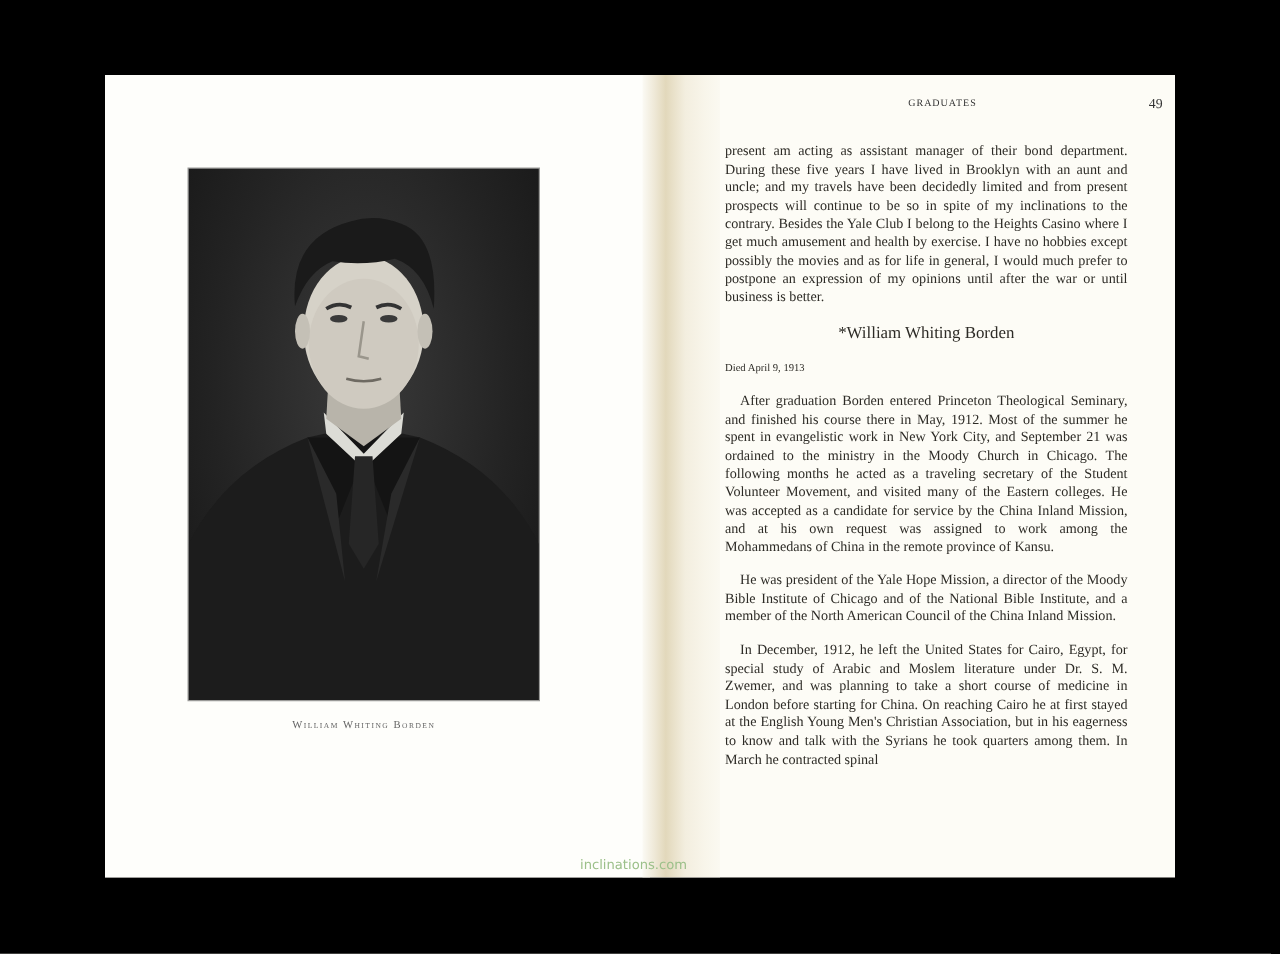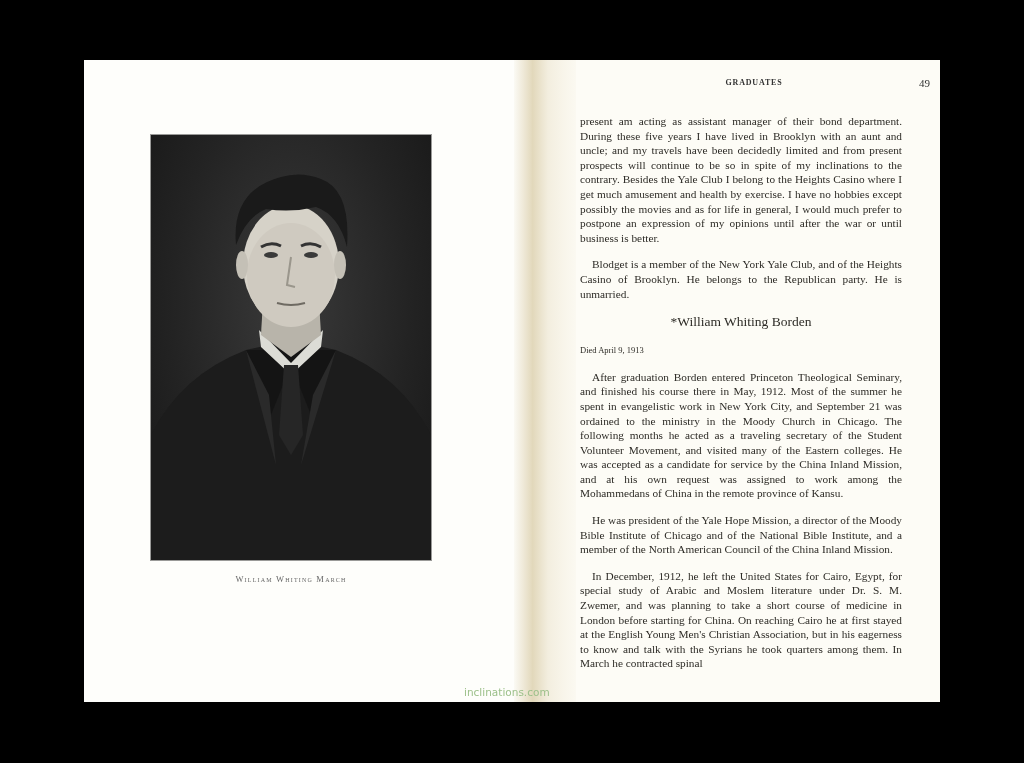--- a/index.html
+++ b/index.html
@@ -8,21 +8,21 @@
     .page-left { position:absolute; left:0; top:0; width:436px; height:642px; background:#fefefb; }
     .gutter { position:absolute; left:430px; top:0; width:62px; height:642px;
       background:linear-gradient(to right,#fbfaf4 0%,#efe9d8 15%,#e2d8bb 30%,#f3eedf 55%,#f8f5ea 80%,#fbf9f1 100%); }
     .page-right { position:absolute; left:470px; top:0; width:386px; height:642px; }
     .photo-frame { position:absolute; left:66px; top:74px; width:282px; height:427px; background:#9a9a98; padding:1px; box-sizing:border-box; }
     .photo { width:100%; height:100%; background:radial-gradient(ellipse at 50% 40%,#3a3a3a 0%,#232323 60%,#161616 100%); position:relative; overflow:hidden; }
     .photo svg { position:absolute; left:0; top:0; }
     .caption { position:absolute; left:66px; width:282px; top:514px; text-align:center; font-size:8.5px; letter-spacing:1.2px; color:#666; font-variant:small-caps; }
     .watermark { position:absolute; left:380px; top:626px; font-family:"DejaVu Sans",sans-serif; font-size:10.5px; color:#9cc08a; }
     .running-head { position:absolute; left:14px; right:0; top:18px; height:14px; }
-    .rh-title { position:absolute; left:0; right:0; text-align:center; font-size:8px; letter-spacing:0.8px; font-weight:bold; color:#333; }
+    .rh-title { position:absolute; left:0; right:0; text-align:center; font-size:8px; letter-spacing:0.8px; font-weight:normal; color:#333; }
     .rh-num { position:absolute; right:10px; top:-1px; font-size:11px; font-weight:normal; color:#333; }
     .body-text { position:absolute; left:14px; top:42px; width:346px; font-size:11.3px; line-height:14.6px; color:#2d2b26; text-align:justify; }
     .body-text p { margin:12px; text-indent:12px; }
     .body-text p.noindent { text-indent:0; }
     .heading { text-align:center; font-size:13.5px; margin-top:30px; line-height:18px; text-indent:0 !important; }
     .subheading { font-size:8.5px; margin-top:3px; margin-bottom:12px; text-indent:0 !important; }
   </style>
 </head>
 <body>
 
@@ -55,34 +55,33 @@
           <path d="M150 111 Q160 106 170 112" stroke="#333" stroke-width="3" fill="none"></path>
 
           <path d="M140 122 L136 150 L144 152" stroke="#9a968c" stroke-width="2" fill="none"></path>
           <path d="M126 168 Q140 172 154 168" stroke="#6e6a62" stroke-width="2" fill="none"></path>
 
           <ellipse cx="91" cy="130" rx="6" ry="14" fill="#c4c0b6"></ellipse>
           <ellipse cx="189" cy="130" rx="6" ry="14" fill="#c4c0b6"></ellipse>
         </svg>
       </div>
     </div>
-    <div class="caption">William Whiting March</div>
+    <div class="caption">William Whiting Borden</div>
   </div>
 
   <div class="gutter"></div>
   <div class="watermark">inclinations.com</div>
 
   <div class="page-right">
     <div class="running-head">
       <div class="rh-title">GRADUATES</div>
       <div class="rh-num">49</div>
     </div>
     <div class="body-text">
       <p class="noindent">present am acting as assistant manager of their bond department. During these five years I have lived in Brooklyn with an aunt and uncle; and my travels have been decidedly limited and from present prospects will continue to be so in spite of my inclinations to the contrary. Besides the Yale Club I belong to the Heights Casino where I get much amusement and health by exercise. I have no hobbies except possibly the movies and as for life in general, I would much prefer to postpone an expression of my opinions until after the war or until business is better.</p>
-      <p>Blodget is a member of the New York Yale Club, and of the Heights Casino of Brooklyn. He belongs to the Republican party. He is unmarried.</p>
       <p class="heading">*William Whiting Borden</p>
       <p class="subheading">Died April 9, 1913</p>
       <p>After graduation Borden entered Princeton Theological Seminary, and finished his course there in May, 1912. Most of the summer he spent in evangelistic work in New York City, and September 21 was ordained to the ministry in the Moody Church in Chicago. The following months he acted as a traveling secretary of the Student Volunteer Movement, and visited many of the Eastern colleges. He was accepted as a candidate for service by the China Inland Mission, and at his own request was assigned to work among the Mohammedans of China in the remote province of Kansu.</p>
       <p>He was president of the Yale Hope Mission, a director of the Moody Bible Institute of Chicago and of the National Bible Institute, and a member of the North American Council of the China Inland Mission.</p>
       <p>In December, 1912, he left the United States for Cairo, Egypt, for special study of Arabic and Moslem literature under Dr. S. M. Zwemer, and was planning to take a short course of medicine in London before starting for China. On reaching Cairo he at first stayed at the English Young Men's Christian Association, but in his eagerness to know and talk with the Syrians he took quarters among them. In March he contracted spinal</p>
     </div>
   </div>
 </div>
 
 </body></html>

